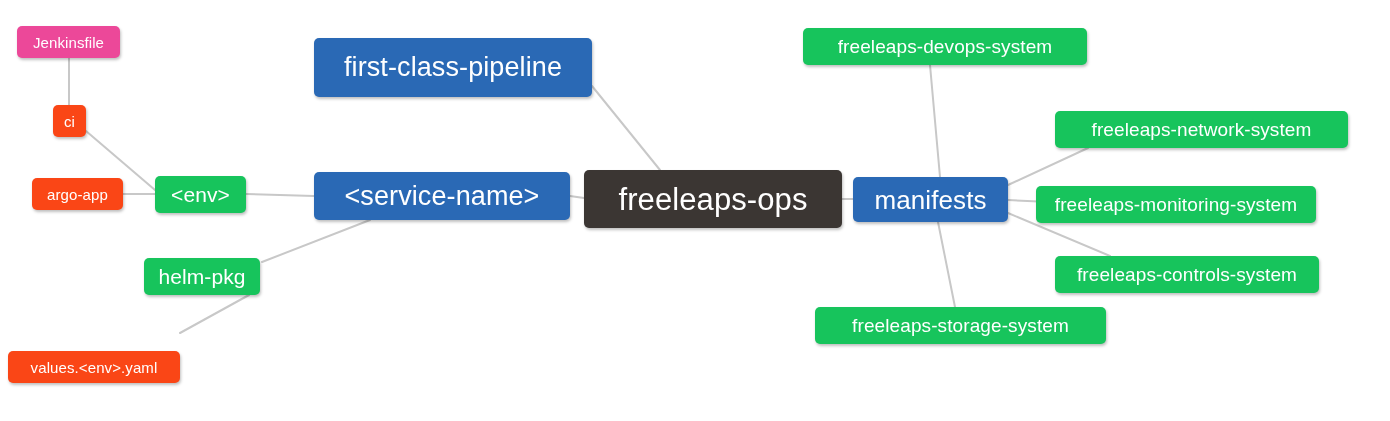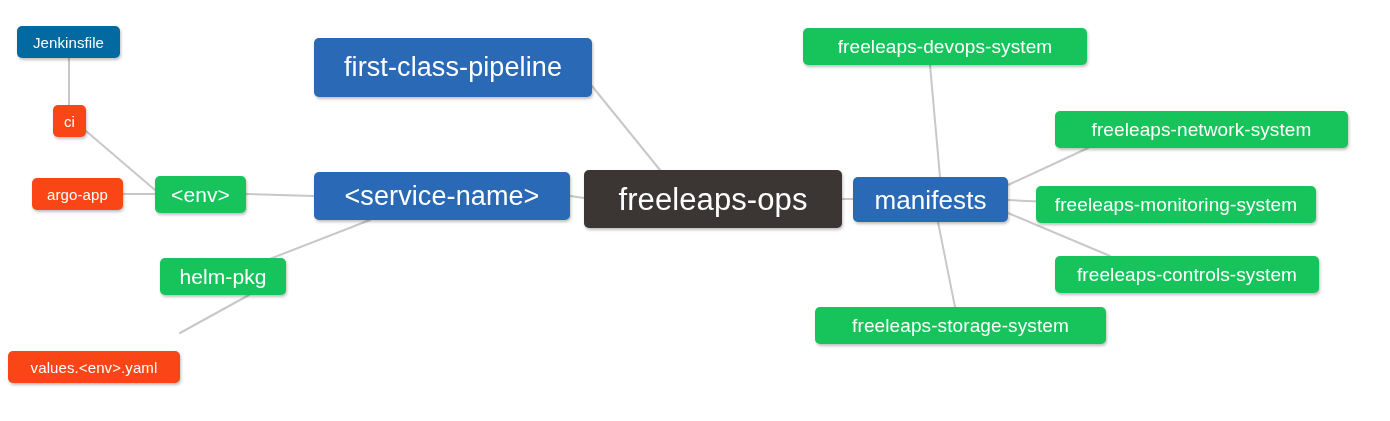--- a/index.html
+++ b/index.html
@@ -59,33 +59,33 @@
       <path d="M 180 333 L 249 295" stroke="#c8c8c8" stroke-width="2" fill="none" stroke-linecap="round"></path>
       <path d="M 570 196 L 584 198" stroke="#c8c8c8" stroke-width="2" fill="none" stroke-linecap="round"></path>
       <path d="M 592 86 L 660 170" stroke="#c8c8c8" stroke-width="2" fill="none" stroke-linecap="round"></path>
       <path d="M 842 199 L 853 199" stroke="#c8c8c8" stroke-width="2" fill="none" stroke-linecap="round"></path>
       <path d="M 940 177 L 930 65" stroke="#c8c8c8" stroke-width="2" fill="none" stroke-linecap="round"></path>
       <path d="M 1008 185 L 1088 148" stroke="#c8c8c8" stroke-width="2" fill="none" stroke-linecap="round"></path>
       <path d="M 1008 200 L 1050 202" stroke="#c8c8c8" stroke-width="2" fill="none" stroke-linecap="round"></path>
       <path d="M 1008 213 L 1110 256" stroke="#c8c8c8" stroke-width="2" fill="none" stroke-linecap="round"></path>
       <path d="M 938 222 L 955 307" stroke="#c8c8c8" stroke-width="2" fill="none" stroke-linecap="round"></path>
     </svg>
-<div class="node" style="left: 17px; top: 26px; width: 103px; height: 32px; background: #0369a1; font-size: 15px;">
+<div class="node" style="left: 17px; top: 26px; width: 103px; height: 32px; background: #ec4899; font-size: 15px;">
       <span class="node-label">Jenkinsfile</span>
     </div>
     <div class="node" style="left: 53px; top: 105px; width: 33px; height: 32px; background: rgb(250, 70, 22); font-size: 15px; text-align: center;">
       <span class="node-label">ci</span>
     </div>
     <div class="node" style="left: 32px; top: 178px; width: 91px; height: 32px; background: rgb(250, 70, 22); font-size: 15px;">
       <span class="node-label">argo-app</span>
     </div>
     <div class="node" style="left: 155px; top: 176px; width: 91px; height: 37px; background: rgb(23, 196, 92); font-size: 21px;">
       <span class="node-label">&lt;env&gt;</span>
     </div>
-    <div class="node" style="left: 160px; top: 258px; width: 126px; height: 37px; background: rgb(23, 196, 92); font-size: 21px;">
+    <div class="node" style="left: 144px; top: 258px; width: 116px; height: 37px; background: rgb(23, 196, 92); font-size: 21px;">
       <span class="node-label">helm-pkg</span>
     </div>
     <div class="node" style="left: 8px; top: 333px; width: 172px; height: 32px; background: rgb(250, 70, 22); font-size: 15px; margin-top: 18px;">
       <span class="node-label">values.&lt;env&gt;.yaml</span>
     </div>
     <div class="node" style="left: 314px; top: 172px; width: 256px; height: 48px; background: rgb(42, 105, 181); font-size: 27px;">
       <span class="node-label">&lt;service-name&gt;</span>
     </div>
     <div class="node" style="left: 314px; top: 38px; width: 278px; height: 59px; background: rgb(42, 105, 181); font-size: 27px;">
       <span class="node-label">first-class-pipeline</span>

